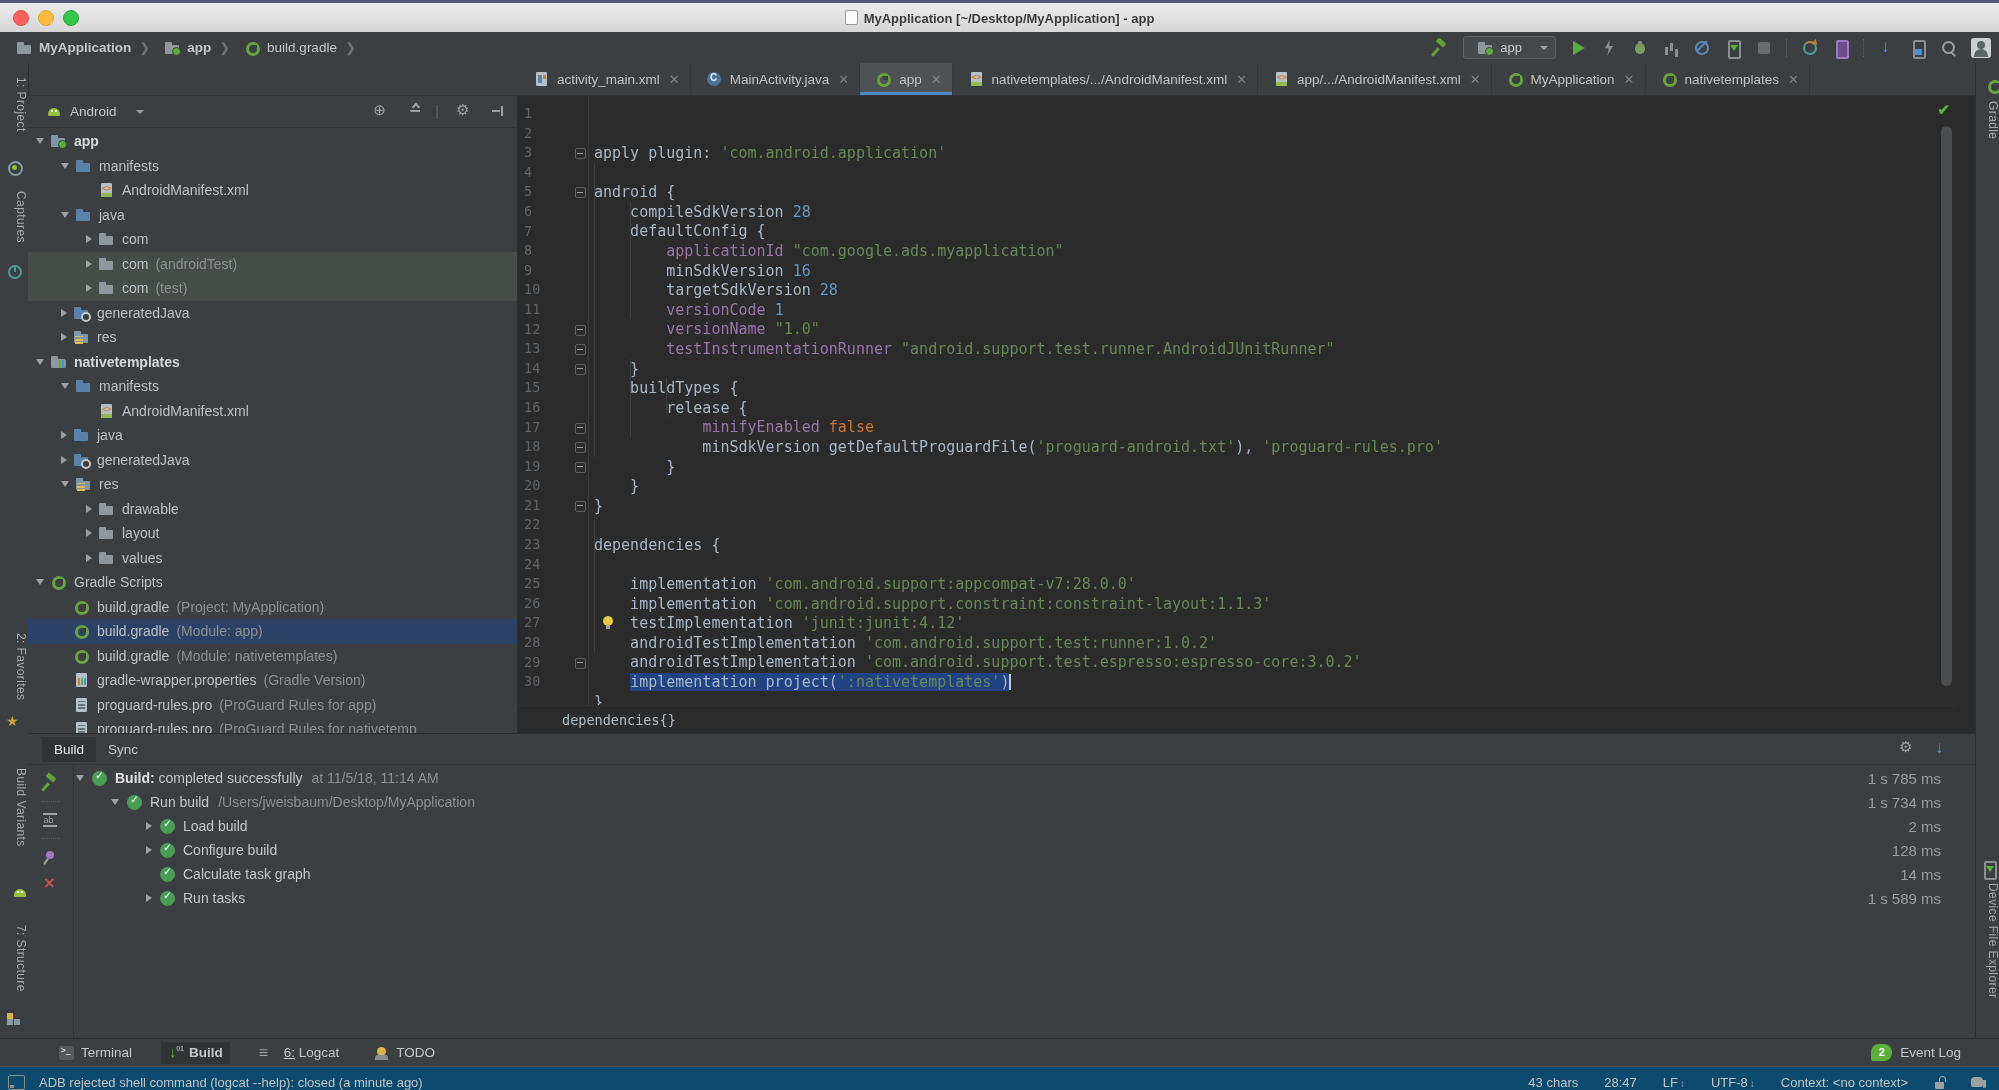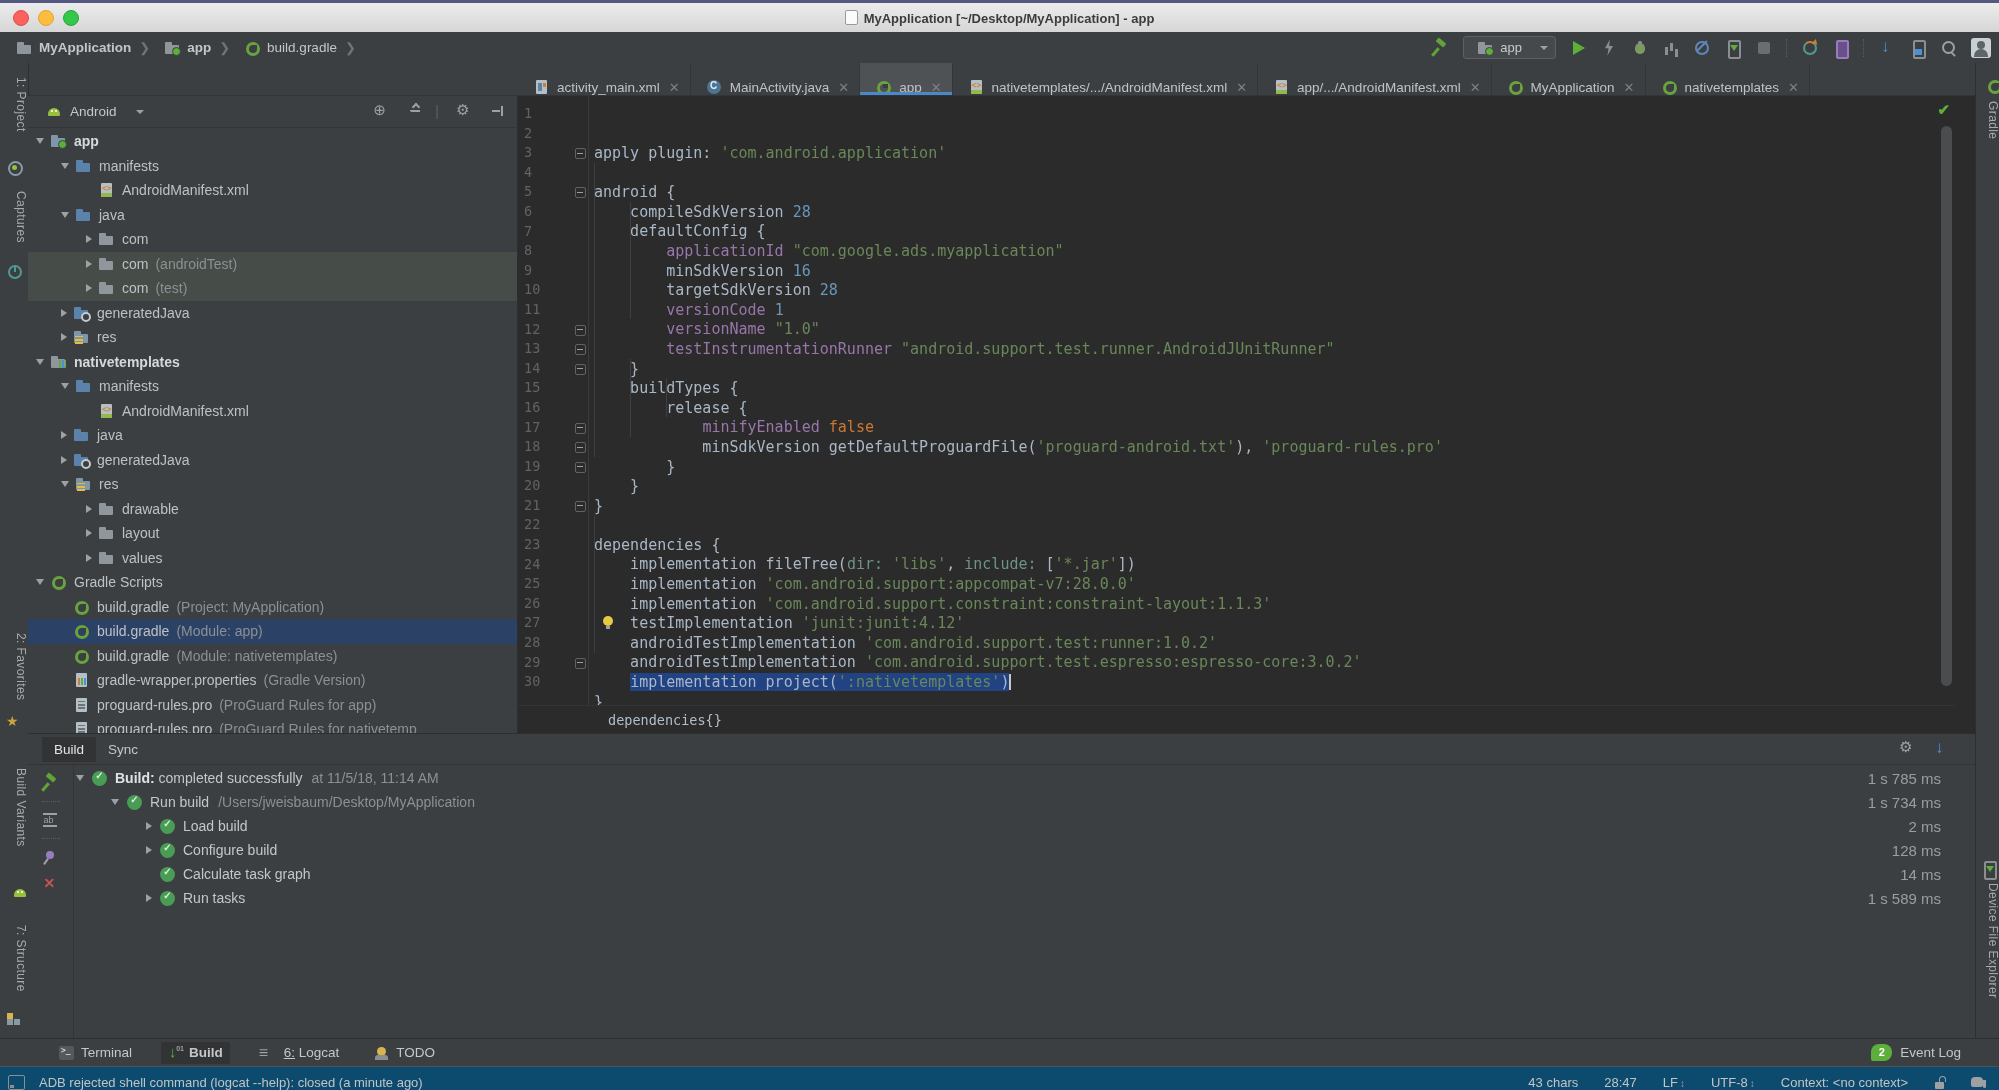--- a/index.html
+++ b/index.html
@@ -55,21 +55,21 @@
   .g-dmgr::after{content:'';position:absolute;left:6px;bottom:2px;width:7px;height:6px;background:#4a8fd8;}
   .g-search::before{content:'';position:absolute;left:2px;top:2px;width:9px;height:9px;border:2px solid #9da1a4;border-radius:50%;}
   .g-search::after{content:'';position:absolute;left:12px;top:12px;width:2px;height:6px;background:#9da1a4;transform:rotate(-45deg);}
   .g-avatar{background:#c9cfd3;border-radius:3px;width:20px;height:20px;}
   .g-avatar::before{content:'';position:absolute;left:6px;top:3px;width:8px;height:8px;border-radius:50%;background:#5d6569;}
   .g-avatar::after{content:'';position:absolute;left:3px;top:11px;width:14px;height:8px;border-radius:7px 7px 0 0;background:#5d6569;}
 
   
   #tabrow{left:28px;top:63px;width:1947px;height:33px;background:#3c3f41;border-bottom:1px solid #313537;
           display:flex;align-items:stretch;padding-left:490px;box-sizing:border-box;}
-  .etab{display:flex;align-items:flex-end;gap:7px;padding:0 10px 0 9px;font-size:13.5px;color:#bfc3c6;
+  .etab{display:flex;align-items:center;gap:7px;padding:0 10px 0 9px;font-size:13.5px;color:#bfc3c6;
         border-right:1px solid #323638;position:relative;}
   .etab.active{background:#4e5254;}
   .etab.active::after{content:'';position:absolute;left:0;right:0;bottom:0;height:3px;background:#4a88c7;}
   .tclose{color:#7d8184;font-size:13px;margin-left:2px;}
 
   
   #lstripe{left:0;top:63px;width:28px;height:975px;background:#3c3f41;border-right:1px solid #2c2e30;}
   .vlabel{position:absolute;left:0;width:28px;text-align:center;color:#a7abae;font-size:12px;
           writing-mode:vertical-rl;letter-spacing:.4px;}
   .sic{position:absolute;left:6px;width:16px;height:16px;}
@@ -139,21 +139,21 @@
   .caret{display:inline-block;width:2px;height:16px;background:#c8c8c8;vertical-align:-3px;}
   .fold{position:absolute;left:57px;top:5px;width:9px;height:9px;border:1px solid #606366;border-radius:2px;background:#2b2b2b;}
   .fold::after{content:'';position:absolute;left:1px;top:3.5px;width:6px;height:1px;background:#9da1a4;}
   .bulbmark{position:absolute;left:84px;top:3px;width:12px;height:12px;}
   .bulbmark::before{content:'';position:absolute;left:1px;top:0;width:10px;height:10px;border-radius:50%;background:#e8c944;}
   .bulbmark::after{content:'';position:absolute;left:4px;bottom:-1px;width:4px;height:3px;background:#9da1a4;}
   .iguide{position:absolute;width:1px;background:#3d3f41;}
   #ed-check{position:absolute;right:5px;top:5px;color:#5caf3a;font-size:15px;font-weight:bold;}
   #ed-scroll{position:absolute;right:3px;top:30px;width:11px;height:560px;background:#5a5d5f;border-radius:6px;opacity:.65;}
   #ctxbar{position:absolute;left:0;right:0;bottom:0;height:27px;background:#2b2b2b;border-top:1px solid #323537;
-          font:13.5px "DejaVu Sans Mono",monospace;color:#b2bec8;display:flex;align-items:center;padding-left:90px;}
+          font:13.5px "DejaVu Sans Mono",monospace;color:#b2bec8;display:flex;align-items:center;padding-left:44px;}
 
   
   #bpanel{left:28px;top:733px;width:1947px;height:305px;background:#3c3f41;border-top:1px solid #2c2e30;box-sizing:border-box;}
   #bhead{height:30px;display:flex;align-items:center;border-bottom:1px solid #323537;}
   .btab{padding:5px 12px;font-size:13.5px;color:#c3c7ca;}
   .btab.active{background:#313335;color:#e2e4e6;}
   #bhead-icons{position:absolute;right:28px;top:6px;display:flex;gap:16px;color:#9da1a4;}
   #btools{position:absolute;left:0;top:30px;bottom:0;width:46px;border-right:1px solid #323537;
           display:flex;flex-direction:column;align-items:center;padding-top:10px;gap:9px;box-sizing:border-box;}
   .btsep{width:18px;border-top:1px dotted #5c5f61;}
@@ -538,21 +538,21 @@
         <div class="cl"><span class="ln">12</span><span class="fold"></span><span class="ct"><span class="sg-p">    }</span></span></div>
         <div class="cl"><span class="ln">13</span><span class="fold"></span><span class="ct"><span class="sg-p">    buildTypes {</span></span></div>
         <div class="cl"><span class="ln">14</span><span class="fold"></span><span class="ct"><span class="sg-p">        release {</span></span></div>
         <div class="cl"><span class="ln">15</span><span class="ct"><span class="sg-p">            </span><span class="sg-v">minifyEnabled </span><span class="sg-k">false</span></span></div>
         <div class="cl"><span class="ln">16</span><span class="ct"><span class="sg-p">            minSdkVersion getDefaultProguardFile(</span><span class="sg-s">'proguard-android.txt'</span><span class="sg-p">), </span><span class="sg-s">'proguard-rules.pro'</span></span></div>
         <div class="cl"><span class="ln">17</span><span class="fold"></span><span class="ct"><span class="sg-p">        }</span></span></div>
         <div class="cl"><span class="ln">18</span><span class="fold"></span><span class="ct"><span class="sg-p">    }</span></span></div>
         <div class="cl"><span class="ln">19</span><span class="fold"></span><span class="ct"><span class="sg-p">}</span></span></div>
         <div class="cl"><span class="ln">20</span><span class="ct"></span></div>
         <div class="cl"><span class="ln">21</span><span class="fold"></span><span class="ct"><span class="sg-p">dependencies {</span></span></div>
-        <div class="cl"><span class="ln">22</span><span class="ct"><span class="sg-p">    implementation fileTree(</span><span class="sg-a">dir: </span><span class="sg-s">'libs'</span><span class="sg-p">, </span><span class="sg-a">include: </span><span class="sg-p">[</span><span class="sg-s">'*.jar'</span><span class="sg-p">])</span></span></div>
+        <div class="cl"><span class="ln">22</span></div>
         <div class="cl"><span class="ln">23</span><span class="ct"><span class="sg-p">    implementation </span><span class="sg-s">'com.android.support:appcompat-v7:28.0.0'</span></span></div>
         <div class="cl"><span class="ln">24</span><span class="ct"><span class="sg-p">    implementation </span><span class="sg-s">'com.android.support.constraint:constraint-layout:1.1.3'</span></span></div>
         <div class="cl"><span class="ln">25</span><span class="ct"><span class="sg-p">    testImplementation </span><span class="sg-s">'junit:junit:4.12'</span></span></div>
         <div class="cl"><span class="ln">26</span><span class="ct"><span class="sg-p">    androidTestImplementation </span><span class="sg-s">'com.android.support.test:runner:1.0.2'</span></span></div>
         <div class="cl"><span class="ln">27</span><span class="bulbmark"></span><span class="ct"><span class="sg-p">    androidTestImplementation </span><span class="sg-s">'com.android.support.test.espresso:espresso-core:3.0.2'</span></span></div>
         <div class="cl"><span class="ln">28</span><span class="ct"><span class="sg-p">    </span><span class="sg-p selspan">implementation project(</span><span class="sg-s selspan">':nativetemplates'</span><span class="sg-p selspan">)</span><span class="caret"></span></span></div>
         <div class="cl"><span class="ln">29</span><span class="fold"></span><span class="ct"><span class="sg-p">}</span></span></div>
         <div class="cl"><span class="ln">30</span><span class="ct"></span></div>
       </div>
     <div class="iguide" style="left:76px;top:67px;height:294px"></div>

